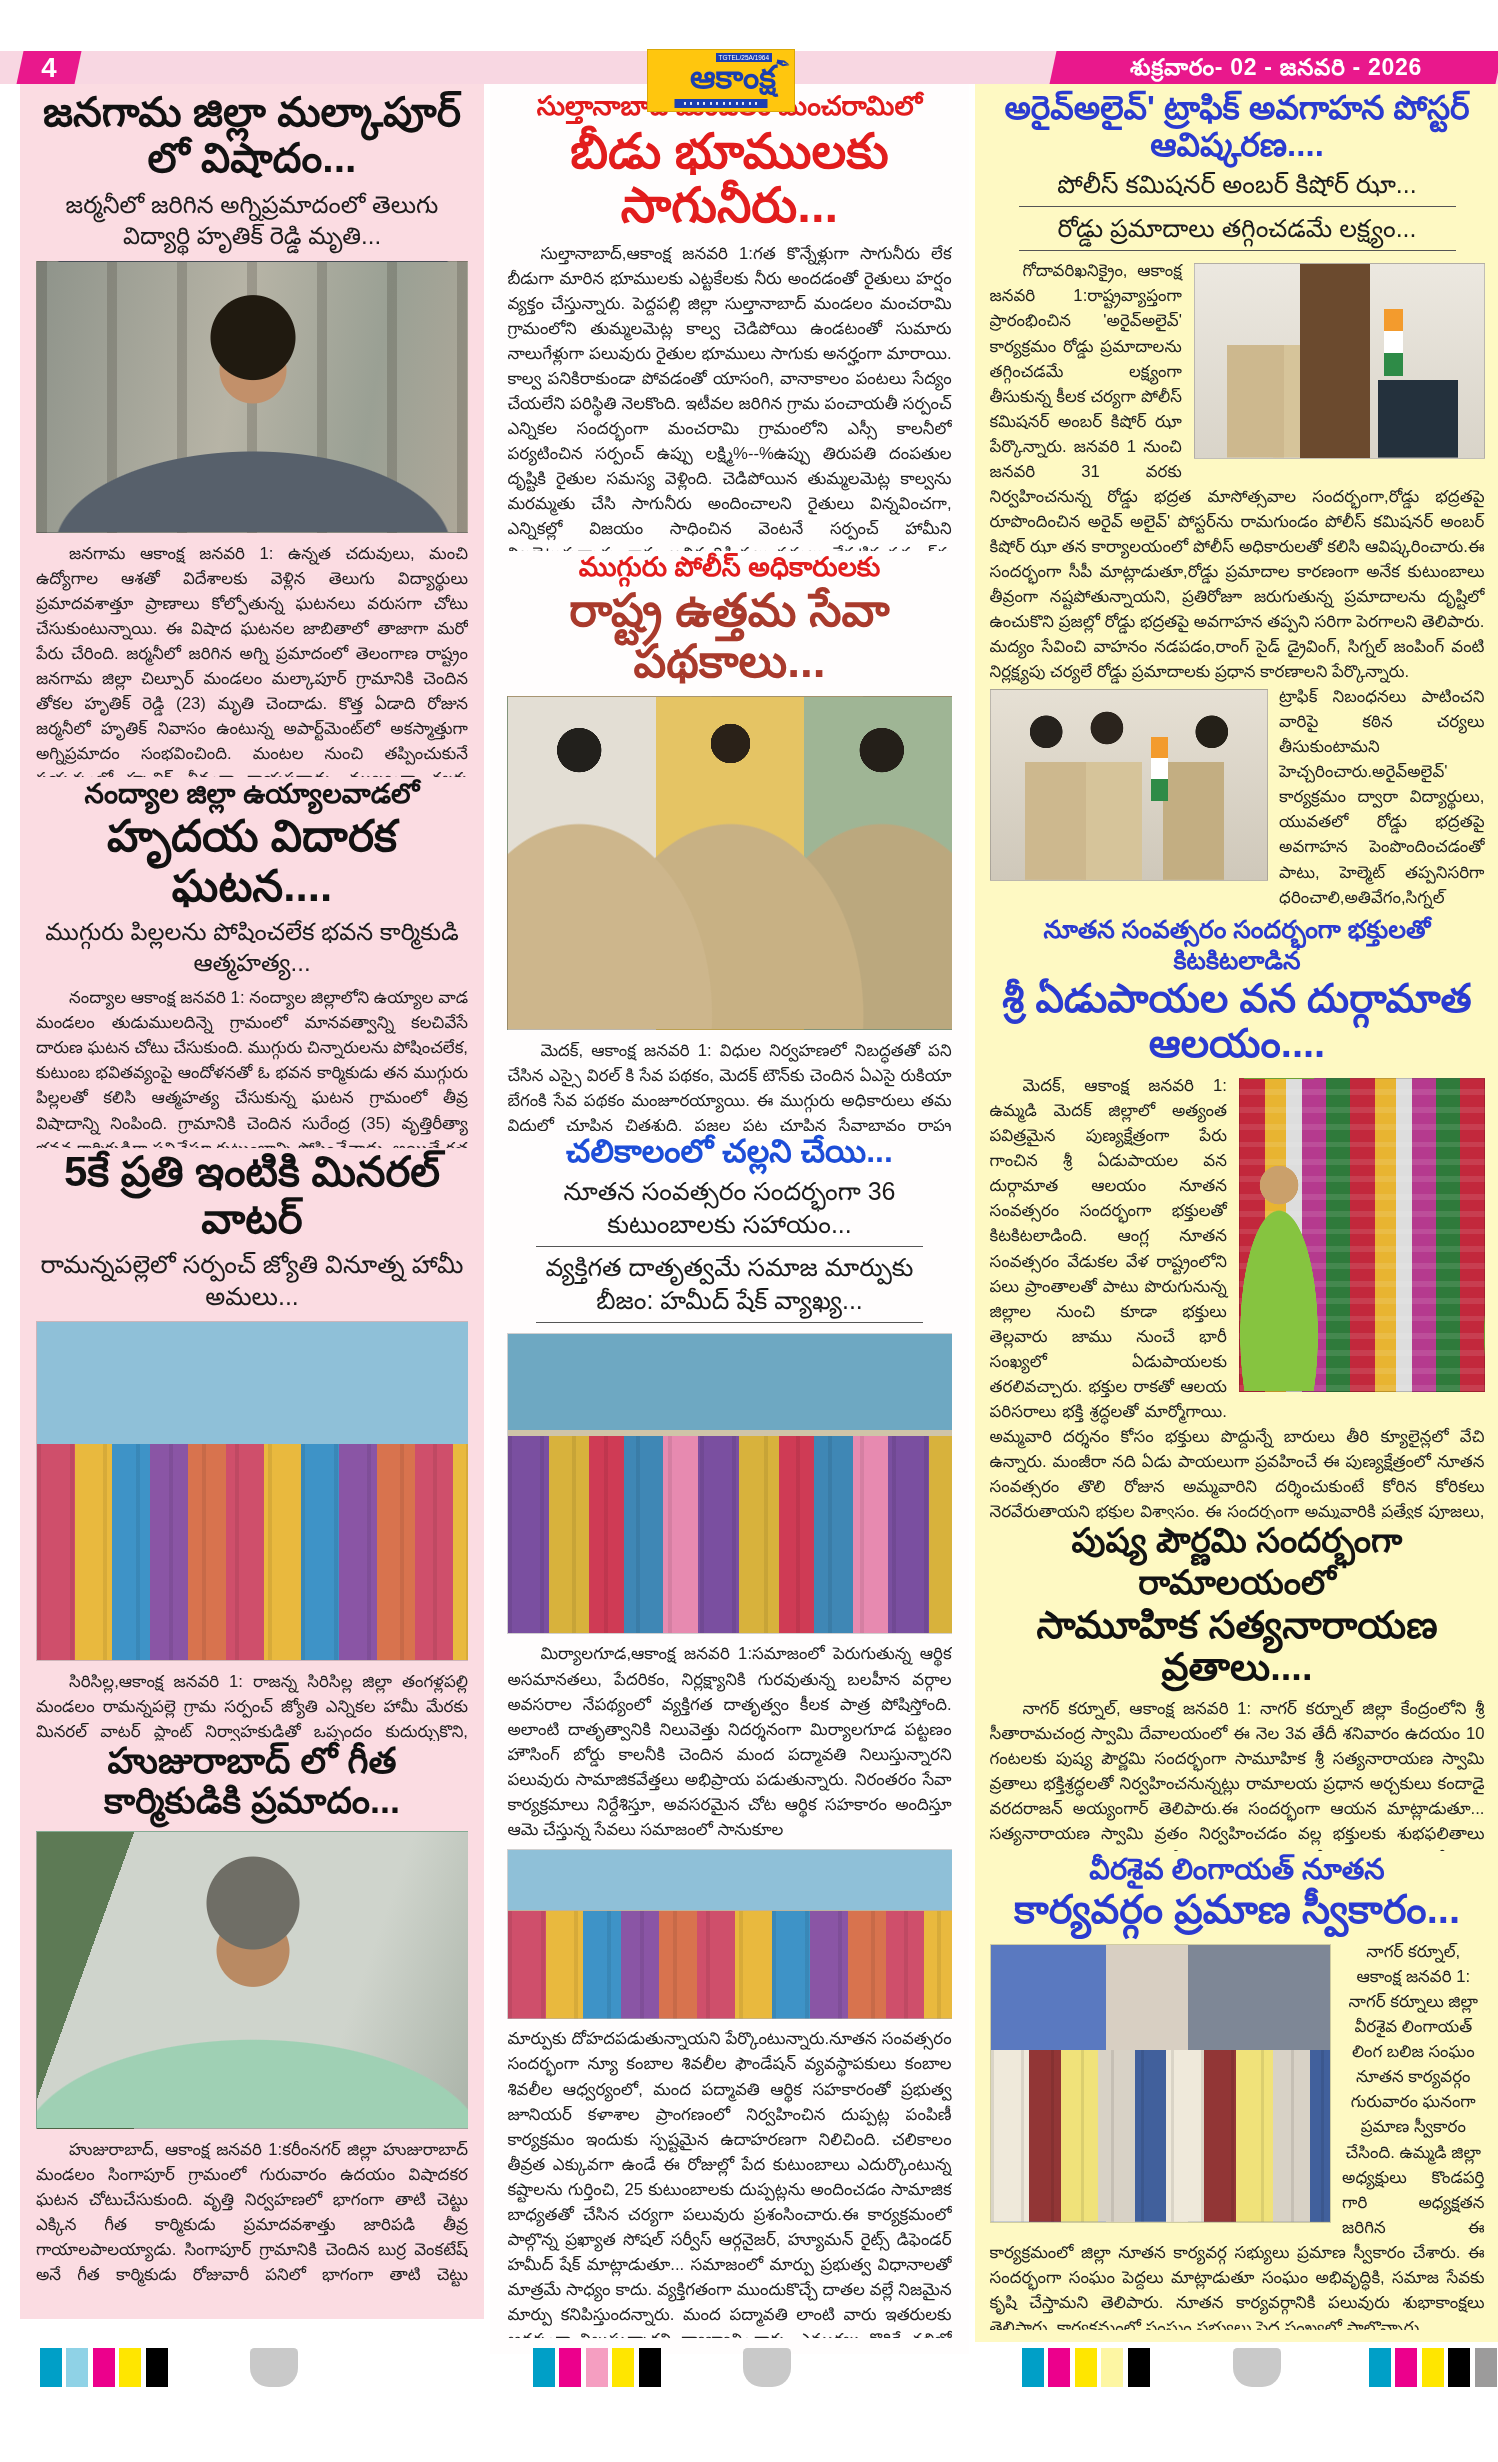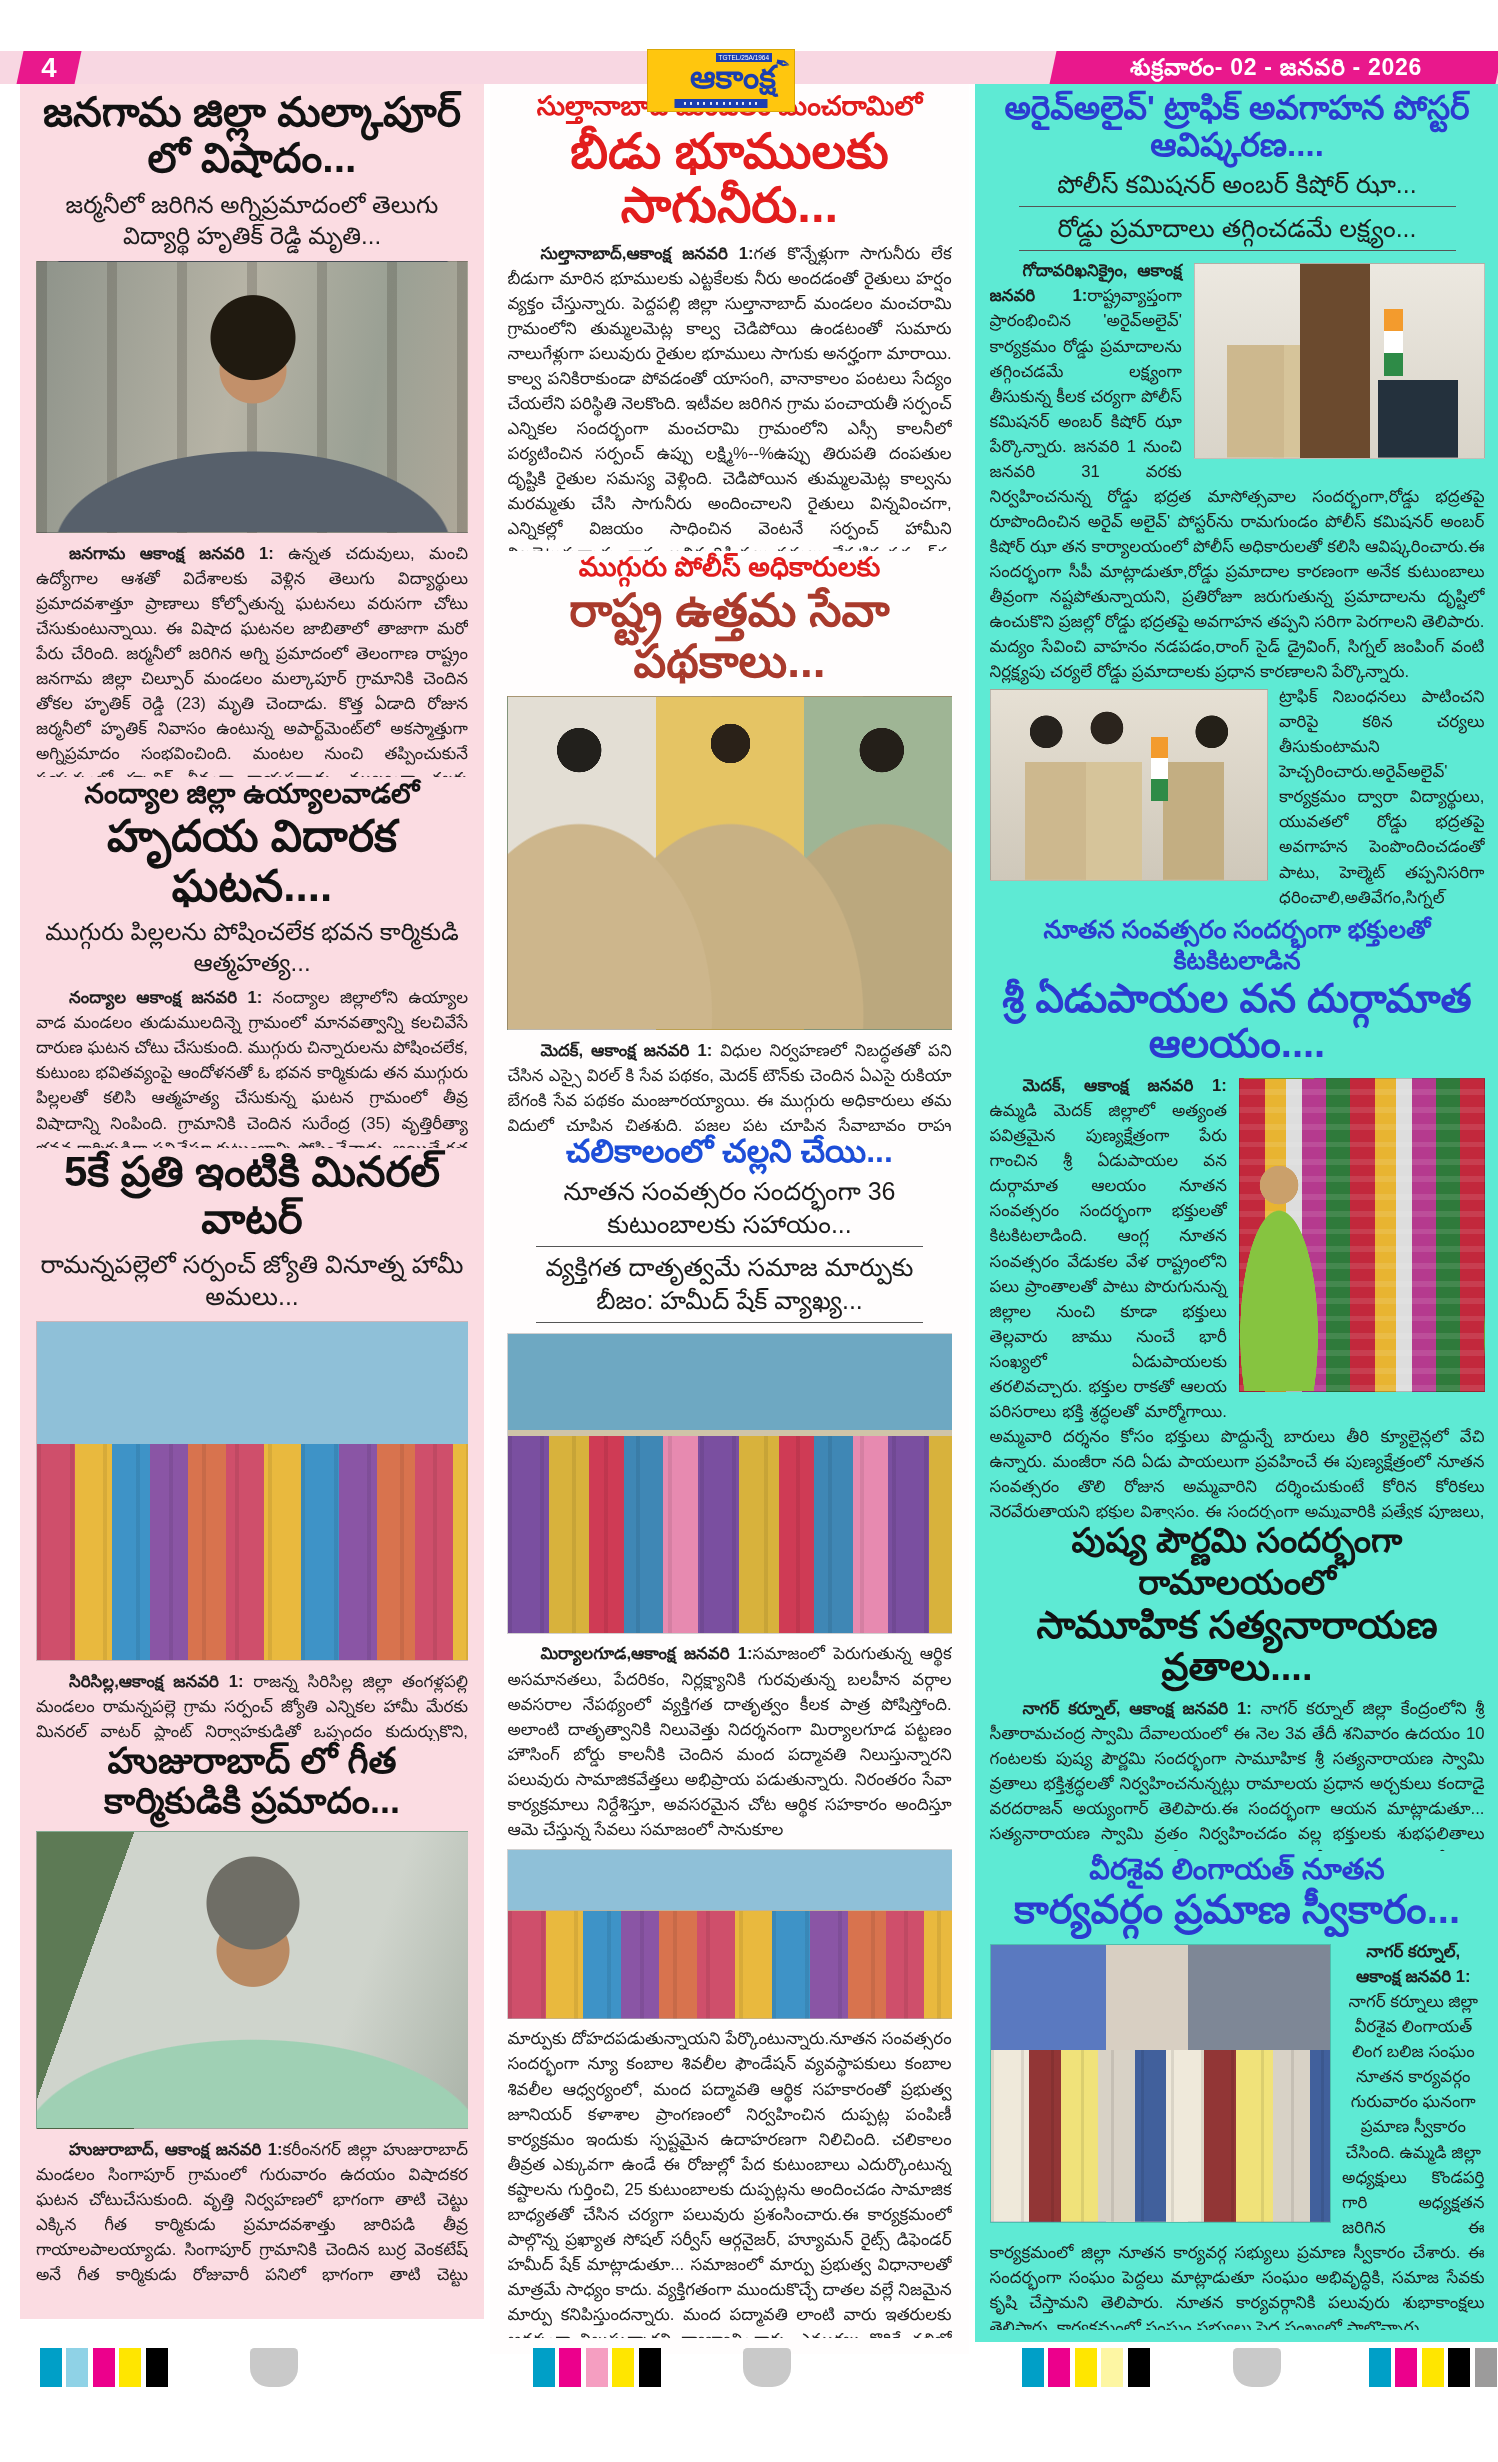--- a/index.html
+++ b/index.html
@@ -15,21 +15,21 @@
   #logo{position:absolute;top:49px;left:647px;width:146px;height:61px;background:#ffc60e;border:0.7px solid #d9a708;z-index:5;text-align:center;}
   .logo-title{color:#1c3fb0;font-size:32px;font-weight:bold;line-height:55px;padding-left:24px;}
   .logo-reg{position:absolute;top:2.9px;right:22px;background:#1c3fb0;color:#ffffff;font-size:6.5px;padding:0.7px 2.9px;line-height:7.3px;}
   .logo-strip{position:absolute;bottom:2.9px;left:50%;transform:translateX(-50%);width:93px;height:8.7px;background:#1c3fb0;background-image:repeating-linear-gradient(90deg,rgba(255,255,255,.9) 0 2.2px,transparent 2.2px 6.5px);background-size:80% 2.9px;background-position:center;background-repeat:no-repeat;}
   .pen-icon{position:absolute;top:1.5px;right:2.9px;color:#1c3fb0;font-size:19px;transform:rotate(15deg);}
 
   
   .col{position:absolute;box-sizing:border-box;overflow:hidden;}
   #col-left{left:20px;top:84px;width:464px;height:2235px;background:#fbdce2;padding:5.8px 16px;}
   #col-mid{left:490px;top:84px;width:479px;height:2270px;background:#fffdfd;padding:5.8px 17.4px;}
-  #col-right{left:975px;top:84px;width:524px;height:2258px;background:#5eead4;padding:5.8px 14.5px;}
+  #col-right{left:975px;top:84px;width:524px;height:2258px;background:#fef9c3;padding:5.8px 14.5px;}
 
   .art{overflow:hidden;}
 
   
   .kicker{text-align:center;font-weight:bold;line-height:1.25;}
   .k-red{color:#e21d1d;font-size:27px;}
   .k-green{color:#1d4ed8;font-size:32px;}
   .k-blue{color:#2b3bd0;font-size:27px;}
   .k-black{color:#141414;font-size:27.6px;}
   .head{text-align:center;font-weight:bold;line-height:1.12;}
@@ -38,21 +38,21 @@
   .h-black-md{color:#121212;font-size:36px;}
   .h-red{color:#e21d1d;font-size:49px;}
   .h-maroon{color:#a93a2c;font-size:46px;}
   .h-green{color:#14923e;font-size:41px;}
   .h-blue{color:#2b3bd0;font-size:33px;}
   .h-blue-lg{color:#2b3bd0;font-size:40px;}
   .subhead{text-align:center;color:#1c1c1c;font-size:24px;line-height:1.3;}
   .rule{border-bottom:1.5px solid #555;padding-bottom:5.8px;margin:4.4px 29px 0 29px;}
   .body{font-size:16.7px;line-height:1.5;color:#1e1e1e;text-align:justify;margin-top:7.3px;}
   .body p{margin:0;text-indent:33px;}
-  .dl{font-weight:bold;}
+  .dl{font-weight:normal;}
 
   
   .photo{border:0.7px solid rgba(0,0,0,.18);background:#cfcfcf;}
   .ph-r{float:right;margin:4.4px 0 7.3px 11.6px;}
   .ph-l{float:left;margin:4.4px 11.6px 7.3px 0;}
   .ph-forest{background:
     radial-gradient(circle at 50% 28%,#201a10 0 42px,rgba(0,0,0,0) 43px),
     radial-gradient(circle at 50% 40%,#c2906a 0 33px,rgba(0,0,0,0) 34px),
     radial-gradient(ellipse 46% 36% at 50% 106%,#57606b 0 99%,rgba(0,0,0,0) 100%),
     repeating-linear-gradient(90deg,rgba(55,50,42,.22) 0 10px,rgba(0,0,0,0) 10px 70px),

